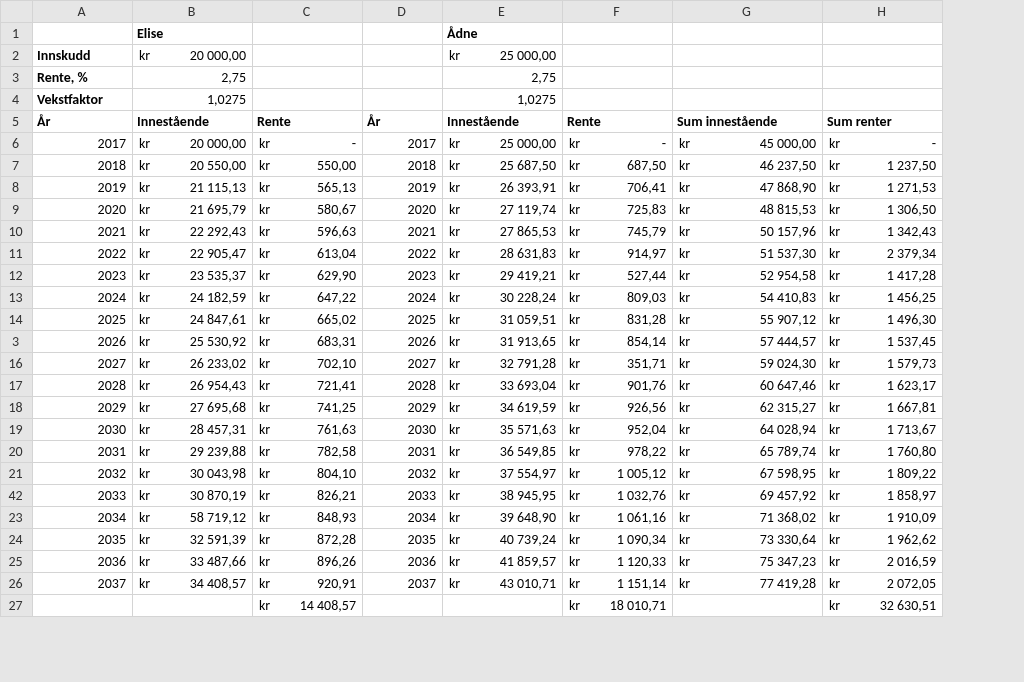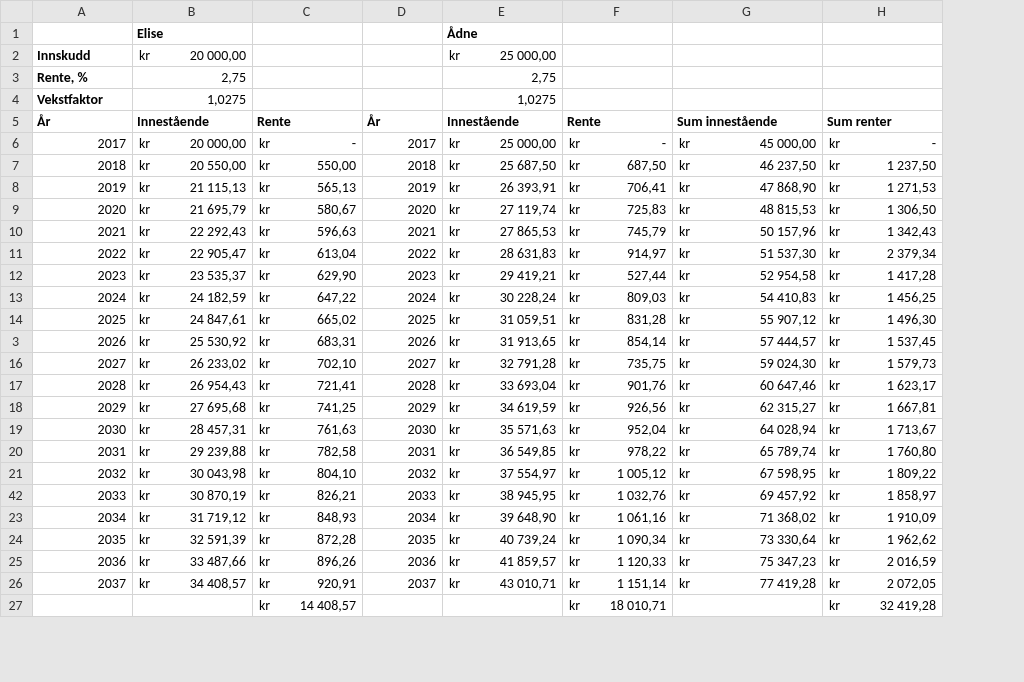--- a/index.html
+++ b/index.html
@@ -581,21 +581,21 @@
         <td class="num">2027</td>
         <td>
           <div class="kr-cell">
             <span class="kr">kr</span>
             <span class="val">32 791,28</span>
           </div>
         </td>
         <td>
           <div class="kr-cell">
             <span class="kr">kr</span>
-            <span class="val">735,75</span>
+            <span class="val">351,71</span>
           </div>
         </td>
         <td>
           <div class="kr-cell">
             <span class="kr">kr</span>
             <span class="val">59 024,30</span>
           </div>
         </td>
         <td>
           <div class="kr-cell">
@@ -849,21 +849,21 @@
             <span class="val">1 858,97</span>
           </div>
         </td>
       </tr>
       <tr>
         <th class="rowhdr">23</th>
         <td class="num">2034</td>
         <td>
           <div class="kr-cell">
             <span class="kr">kr</span>
-            <span class="val">31 719,12</span>
+            <span class="val">58 719,12</span>
           </div>
         </td>
         <td>
           <div class="kr-cell">
             <span class="kr">kr</span>
             <span class="val">848,93</span>
           </div>
         </td>
         <td class="num">2034</td>
         <td>
@@ -1029,21 +1029,21 @@
         <td>
           <div class="kr-cell">
             <span class="kr">kr</span>
             <span class="val">18 010,71</span>
           </div>
         </td>
         <td></td>
         <td>
           <div class="kr-cell">
             <span class="kr">kr</span>
-            <span class="val">32 419,28</span>
+            <span class="val">32 630,51</span>
           </div>
         </td>
       </tr>
     </tbody>
 </table>
 
 
 
 
 </body></html>

